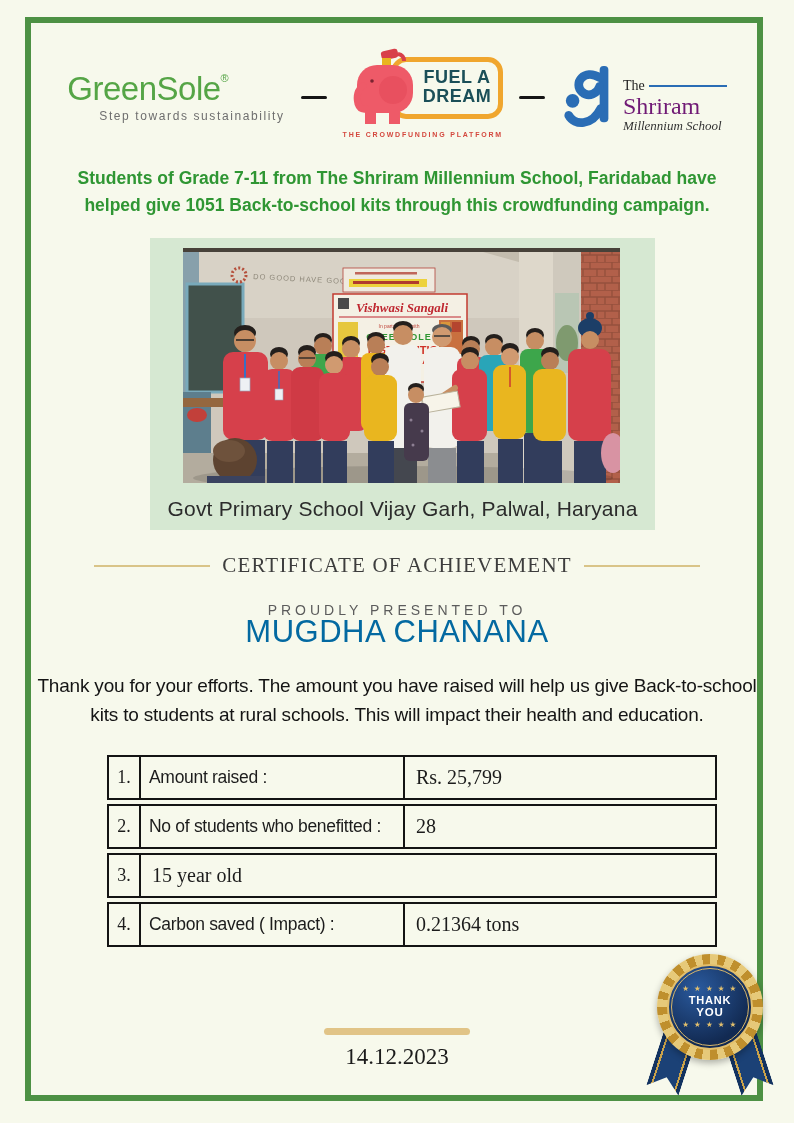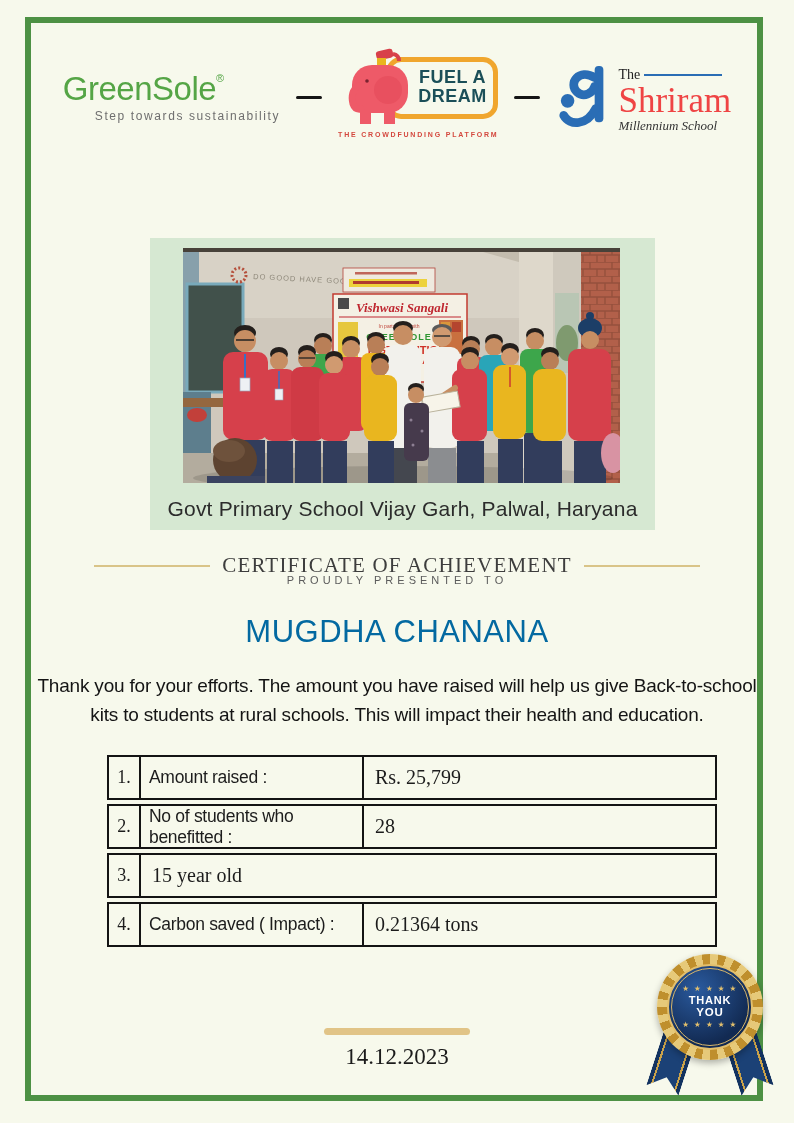--- a/index.html
+++ b/index.html
@@ -22,51 +22,51 @@
              border-radius:15px;box-sizing:border-box;}
   .fad-el{position:absolute;left:0;top:-8px;width:72px;height:82px;}
   .fad-text{position:absolute;left:64px;top:12px;width:84px;text-align:center;
             color:#1b4f58;font-weight:bold;font-size:18px;line-height:1.08;letter-spacing:0.5px;}
   .fad-tag{font-size:7px;letter-spacing:1.8px;color:#d4483e;font-weight:bold;margin-top:5px;}
   .shr{display:flex;align-items:flex-end;gap:4px;}
   .shr-col{font-family:"Liberation Serif",serif;}
   .shr-the-row{display:flex;align-items:center;gap:4px;}
   .shr-the{font-size:14px;color:#222;}
   .shr-line{width:78px;height:2px;background:#2a6db5;}
-  .shr-name{font-size:35px;color:#ef4444;line-height:1;}
+  .shr-name{font-size:24px;color:#701a75;line-height:1;}
   .shr-sub{font-size:13px;color:#333;font-style:italic;}
 
   
   .intro{position:absolute;top:165px;left:47px;width:700px;text-align:center;
          font-size:17.5px;font-weight:bold;color:#2f9633;line-height:1.55;z-index:2;}
 
   
   .photo-box{position:absolute;top:238px;left:150px;width:505px;height:292px;background:#d6e8d2;z-index:2;}
   .photo-svg{position:absolute;left:33px;top:10px;width:437px;height:235px;display:block;}
   .photo-caption{position:absolute;bottom:9px;left:0;width:100%;text-align:center;
                  font-size:21px;color:#2b2b2b;letter-spacing:0.2px;}
 
   
   .title-row{position:absolute;top:553px;left:0;right:0;display:flex;align-items:center;
              justify-content:center;gap:12px;z-index:2;}
   .gold-line{width:116px;height:2px;background:#d9c488;}
   .cert-title{font-family:"Liberation Serif",serif;font-size:21px;letter-spacing:1.2px;color:#3d3d3d;}
-  .presented{position:absolute;top:574px;left:0;right:0;text-align:center;
-             font-size:11px;letter-spacing:4px;color:#5c5c5c;z-index:2;}
+  .presented{position:absolute;top:602px;left:0;right:0;text-align:center;
+             font-size:14px;letter-spacing:4px;color:#5c5c5c;z-index:2;}
   .recipient{position:absolute;top:614px;left:0;right:0;text-align:center;
              font-size:31px;color:#0369a1;letter-spacing:0.5px;z-index:2;}
   .message{position:absolute;top:672px;left:31px;width:732px;text-align:center;
            font-size:19px;color:#141414;line-height:1.5;letter-spacing:-0.2px;z-index:2;}
 
   
   .cert-table{position:absolute;top:755px;left:107px;width:610px;z-index:2;}
   .t-row{display:flex;border:2px solid #141414;height:45px;margin-bottom:4px;box-sizing:border-box;}
   .t-num{width:30px;border-right:2px solid #141414;display:flex;align-items:center;
          justify-content:center;font-family:"Liberation Serif",serif;font-size:18px;}
-  .t-label{width:223px;border-right:2px solid #141414;display:flex;align-items:center;
+  .t-label{width:264px;border-right:2px solid #141414;display:flex;align-items:center;
            padding-left:8px;box-sizing:border-box;font-size:17.5px;letter-spacing:-0.3px;}
   .t-value{flex:1;display:flex;align-items:center;padding-left:11px;
            font-family:"Liberation Serif",serif;font-size:20px;}
 
   
   .date-line{position:absolute;top:1028px;left:324px;width:146px;height:7px;border-radius:4px;
              background:#e1c487;z-index:2;}
   .date{position:absolute;top:1044px;left:0;right:0;text-align:center;
         font-family:"Liberation Serif",serif;font-size:23px;color:#1b1b1b;z-index:2;}
 
@@ -135,20 +135,21 @@
         <div class="shr-the-row">
           <span class="shr-the">The</span>
           <span class="shr-line"></span>
         </div>
         <div class="shr-name">Shriram</div>
         <div class="shr-sub">Millennium School</div>
       </div>
     </div>
   </div>
 
+  <div class="intro">Students of Grade 7-11 from The Shriram Millennium School, Faridabad have helped give 1051 Back-to-school kits through this crowdfunding campaign.</div>
 
   <div class="photo-box">
     <svg class="photo-svg" viewBox="0 0 437 235">
       <rect width="437" height="235" fill="#cfc8bc"></rect>
       <rect width="437" height="4" fill="#474139"></rect>
       <rect y="4" width="437" height="66" fill="#d8d2c6"></rect>
       <polygon points="300,4 437,42 437,4" fill="#c3bcae"></polygon>
       <rect x="0" y="4" width="16" height="231" fill="#87a0ab"></rect>
       <rect x="4" y="36" width="56" height="108" fill="#41514b" stroke="#79aabb" stroke-width="3"></rect>
       <rect x="0" y="144" width="28" height="91" fill="#5d7e8d"></rect>

